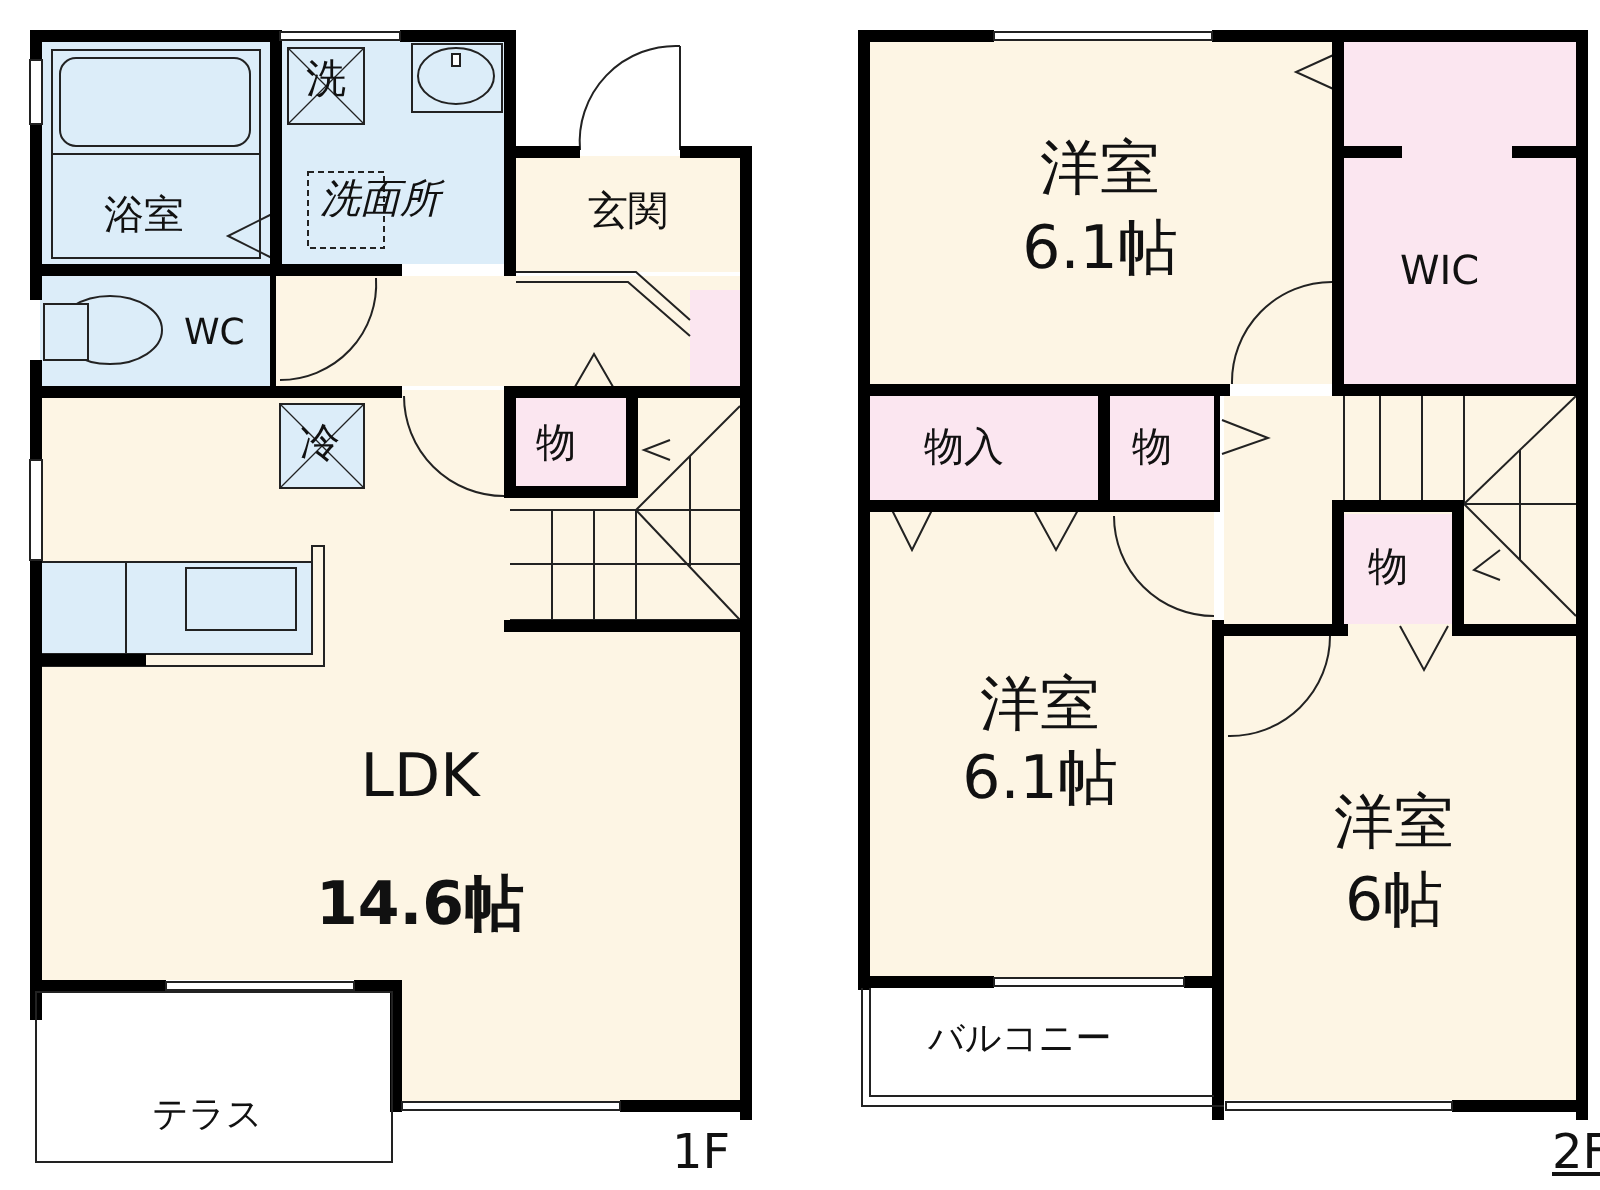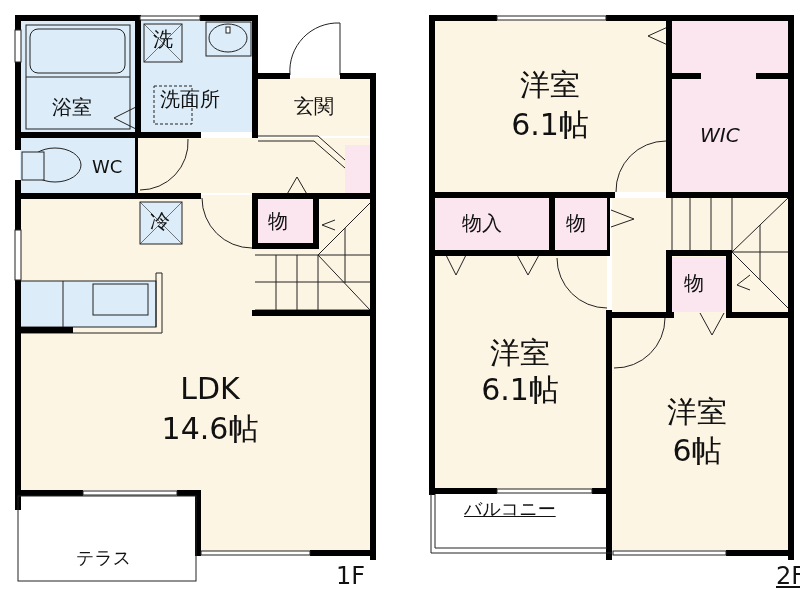--- a/index.html
+++ b/index.html
@@ -180,34 +180,34 @@
       <rect x="613" y="551" width="113" height="4"></rect>
     </g>
 
     <polyline points="431,494 431,553 612,553" fill="none" stroke="#222"></polyline>
     <polyline points="435,494 435,548 607,548" fill="none" stroke="#222"></polyline>
   </g>
 </svg>
 
 <div class="lbl mid" style="left:146px;top:28px;width:34px;">洗</div>
 <div class="lbl mid" style="left:52px;top:96px;">浴室</div>
-<div class="lbl mid" style="left:160px;top:88px;">洗面所</div>
+<div class="lbl mid" style="left:160px;top:88px;font-style:italic;">洗面所</div>
 <div class="lbl mid" style="left:294px;top:96px;font-family:Liberation Mono, monospace;">玄関</div>
 <div class="lbl sm" style="left:92px;top:157px;">WC</div>
 <div class="lbl mid" style="left:150px;top:210px;">冷</div>
 <div class="lbl mid" style="left:268px;top:210px;">物</div>
 <div class="lbl big" style="left:150px;top:372px;width:120px;">LDK</div>
-<div class="lbl big" style="left:140px;top:412px;width:140px;">14.6帖</div>
+<div class="lbl big" style="left:140px;top:436px;width:140px;font-weight:bold;">14.6帖</div>
 <div class="lbl sm" style="left:76px;top:548px;">テラス</div>
 <div class="floor" style="left:336px;top:562px;">1F</div>
 
 <div class="lbl big" style="left:505px;top:68px;width:90px;">洋室</div>
 <div class="lbl big" style="left:495px;top:108px;width:110px;">6.1帖</div>
-<div class="lbl mid" style="left:700px;top:124px;font-style:italic;">WIC</div>
+<div class="lbl mid" style="left:700px;top:124px;">WIC</div>
 <div class="lbl mid" style="left:462px;top:212px;">物入</div>
 <div class="lbl mid" style="left:566px;top:212px;">物</div>
 <div class="lbl mid" style="left:684px;top:272px;">物</div>
 <div class="lbl big" style="left:475px;top:336px;width:90px;">洋室</div>
 <div class="lbl big" style="left:465px;top:373px;width:110px;">6.1帖</div>
 <div class="lbl big" style="left:652px;top:395px;width:90px;">洋室</div>
 <div class="lbl big" style="left:652px;top:434px;width:90px;">6帖</div>
-<div class="lbl sm" style="left:464px;top:499px;text-decoration:underline;">バルコニー</div>
+<div class="lbl sm" style="left:464px;top:510px;">バルコニー</div>
 <div class="floor" style="left:776px;top:562px;text-decoration:underline;">2F</div>
 
 </body></html>

